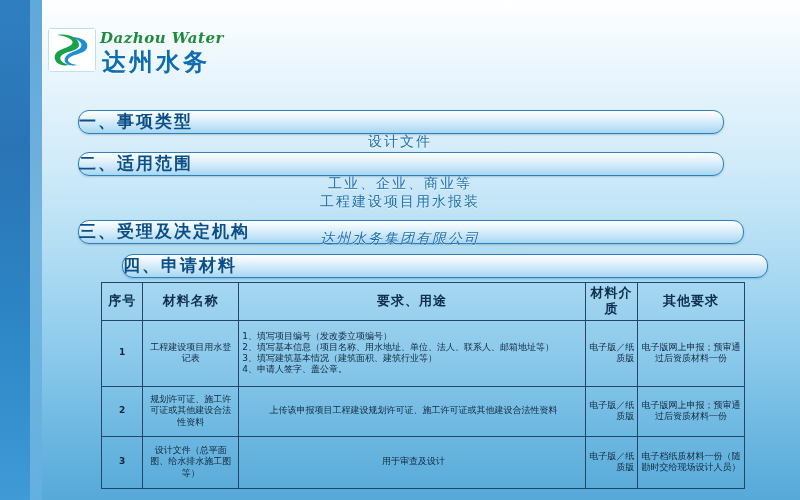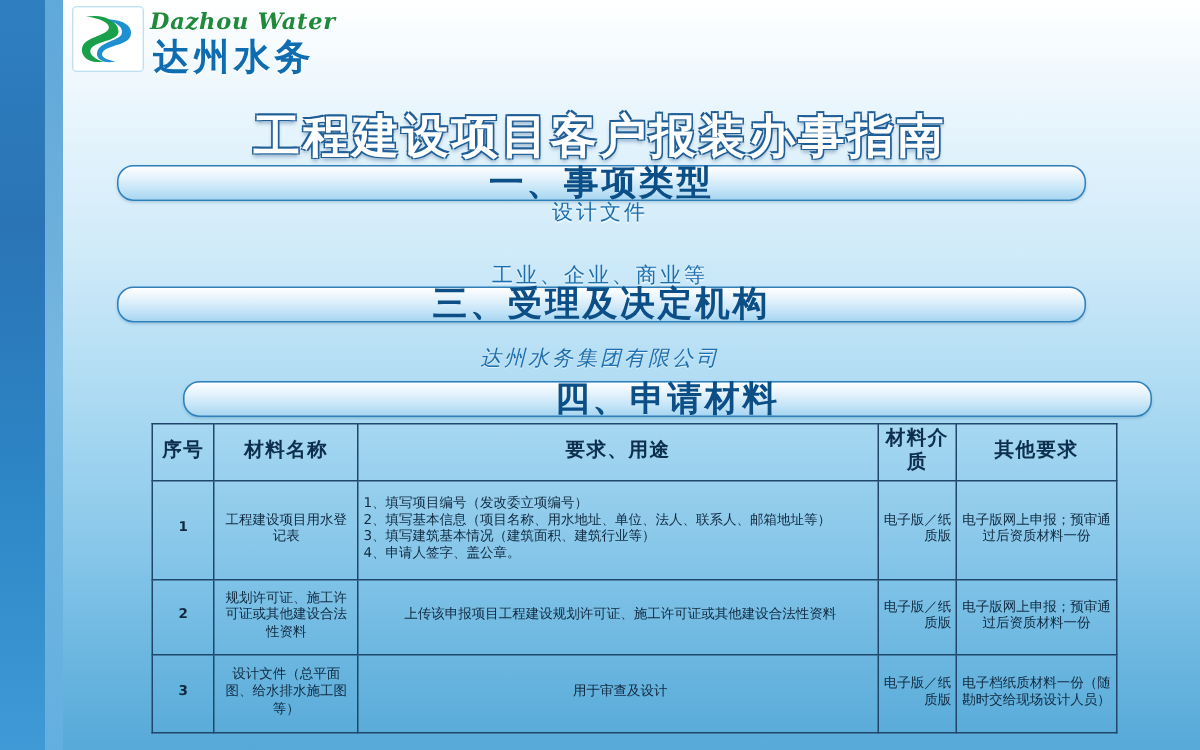--- a/index.html
+++ b/index.html
@@ -35,21 +35,21 @@
     top: 0;
     width: 12px;
     height: 500px;
     background: linear-gradient(180deg, #6fb6e3 0%, #8fcbec 50%, #6fb6e3 100%);
     opacity: 0.75;
   }
   
   .logo-wrap {
     position: absolute;
     left: 48px;
-    top: 0;
+    top: 24px;
     width: 210px;
     height: 52px;
   }
   .logo-mark {
     position: absolute;
     left: 0;
     top: 4px;
     width: 46px;
     height: 42px;
     background: #ffffff;
@@ -108,31 +108,31 @@
     border: 1px solid #2f7fb8;
     border-radius: 11px;
     background: linear-gradient(180deg, #ffffff 0%, #dff0fb 40%, #bfe2f6 75%, #a8d6f1 100%);
     box-shadow: 0 1px 2px rgba(30,90,140,0.25);
   }
   .sec-label {
     position: absolute;
     left: 0;
     top: 0;
     width: 644px;
-    text-align: center;
+    text-align: left;
     line-height: 22px;
     font-family: Liberation Serif, serif;
     font-weight: bold;
-    font-size: 23px;
+    font-size: 17px;
     letter-spacing: 2px;
     color: #0b4f86;
   }
   .sec1 { top: 110px; }
   .sec2 { top: 152px; }
-  .sec3 { top: 191px; }
+  .sec3 { top: 220px; padding-left: 20px; }
   .sec4 { top: 254px; margin-left: 44px; }
 
   .sec-body {
     position: absolute;
     left: 78px;
     width: 644px;
     text-align: center;
     color: #1f6fae;
     font-size: 14px;
     letter-spacing: 2px;
@@ -230,27 +230,29 @@
       <svg width="46" height="42" viewBox="0 0 46 42" xmlns="http://www.w3.org/2000/svg">
         <rect x="0" y="0" width="46" height="42" fill="#ffffff"></rect>
         <path d="M8 6 C22 4, 30 10, 30 16 C30 22, 18 22, 13 26 C9 29, 12 34, 20 36 C10 38, 4 32, 6 26 C8 20, 20 19, 23 15 C26 11, 18 7, 8 6 Z" fill="#18a04a"></path>
         <path d="M22 8 C34 8, 40 13, 38 19 C36 25, 24 25, 20 29 C17 32, 21 35, 28 36 C20 38, 14 34, 16 29 C18 23, 30 22, 32 18 C34 13, 28 10, 22 8 Z" fill="#1e8fd0"></path>
       </svg>
     </div>
     <div class="logo-en">Dazhou Water</div>
     <div class="logo-cn">达州水务</div>
   </div>
 
-  <div class="main-title">工程建设项目客户报装办事指南</div>
 
   <div class="sec sec1">
     <div class="sec-label">一、事项类型</div>
   </div>
   <div class="sec-body body1">设计文件</div>
 
+  <div class="sec sec2">
+    <div class="sec-label">二、适用范围</div>
+  </div>
   <div class="sec-body body2b">工程建设项目用水报装</div>
   <div class="sec-body body2a">工业、企业、商业等</div>
 
   <div class="sec sec3">
     <div class="sec-label">三、受理及决定机构</div>
   </div>
   <div class="sec-body body3">达州水务集团有限公司</div>
 
   <div class="sec sec4">
     <div class="sec-label">四、申请材料</div>

